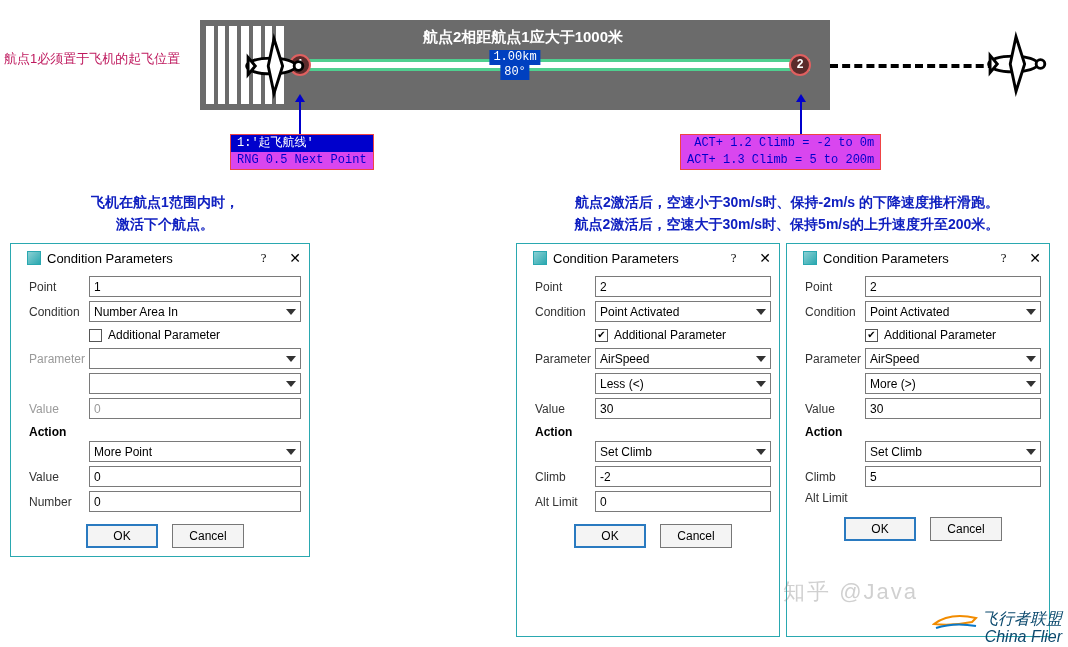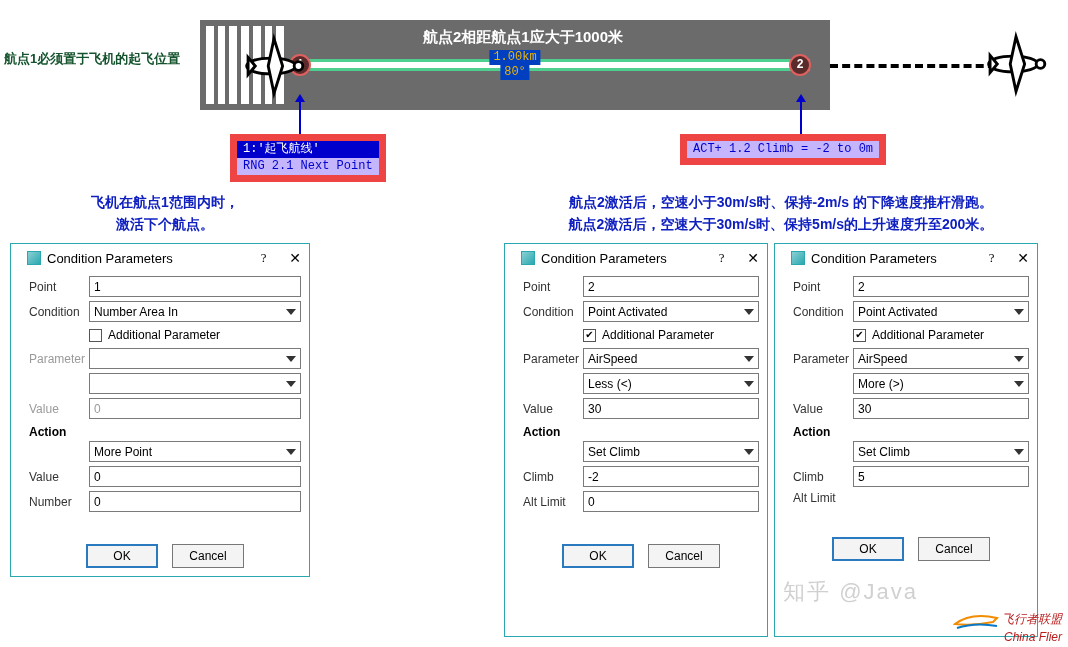--- a/index.html
+++ b/index.html
@@ -58,21 +58,21 @@
   }
   .runway-metric {
     position:absolute;
     left:50%; top:50%;
     transform:translate(-50%,-50%);
     text-align:center;
     font-family:"Consolas","Courier New",monospace;
     font-size:12px;
     line-height:15px;
   }
-  .runway-metric span { background:#0040c0; color:#eab308; padding:0 4px; display:inline-block; }
+  .runway-metric span { background:#0040c0; color:#ffffff; padding:0 4px; display:inline-block; }
   .wp-marker {
     position:absolute;
     width:22px; height:22px; border-radius:50%;
     background:#5a2b2b; border:2px solid #e06060;
     top:50%; transform:translate(-50%,-50%);
     display:flex;align-items:center;justify-content:center;
     color:#fff; font-weight:bold; font-family:"Courier New",monospace;
   }
   .wp1 { left: 100px; }
   .wp2 { left: 600px; }
@@ -83,55 +83,55 @@
   }
   .plane-icon {
     position:absolute;
     width:72px; height:72px;
   }
   .plane-left { left:238px; top:30px; }
   .plane-right { left:980px; top:28px; }
   .side-label {
     position:absolute;
     left:4px; top:50px;
-    color:#14532d;
-    font-weight:bold;
+    color:#be185d;
+    font-weight:normal;
     font-size:13px;
   }
   .callout-arrow {
     position:absolute;
     width:2px; background:#0000cc;
   }
   .callout-arrow::before{
     content:"";
     position:absolute;
     top:-6px; left:-4px;
     border-left:5px solid transparent;
     border-right:5px solid transparent;
     border-bottom:8px solid #0000cc;
   }
   .arrow1 { left:299px; top:100px; height:35px; }
   .arrow2 { left:800px; top:100px; height:35px; }
   .code-box {
     position:absolute;
     font-family:"Consolas","Courier New",monospace;
     font-size:12px;
-    border:7px solid #ef4444;
-    background:#c4b5fd;
+    border:1px solid #ef4444;
+    background:#d946ef;
     line-height:15px;
   }
   .code-box .hdr { background:#0000cc; color:#fff; padding:1px 6px; }
   .code-box .ln { color:#0000cc; padding:1px 6px;text-align:right; }
   .cb1 { left:230px; top:134px; }
   .cb2 { left:680px; top:134px; }
   .panels-row {
     position:absolute;
     top:185px; left:0; right:0; bottom:0;
     display:flex;
-    gap:4px;
+    gap:16px;
     padding:0 10px 10px 10px;
   }
   .panel-wrap { display:flex; flex-direction:column; }
   .panel-wrap.left { width:310px; margin-right:180px;}
   .panel-wrap.right { flex:1; display:flex; flex-direction:column; }
   .panel-caption {
     color:#1020c0;
     font-weight:bold;
     font-size:14px;
     text-align:center;
@@ -190,26 +190,25 @@
   .combo.disabled, .input.disabled { color:#9a9a9a; background:#fff; }
   .chk-row { display:flex; align-items:center; gap:6px; padding:4px 6px 4px 66px;}
   .chk { width:13px;height:13px;border:1px solid #555;display:inline-flex;align-items:center;justify-content:center;font-size:10px;line-height:10px;}
   .section-h { font-weight:bold; padding:4px 6px 0 6px; }
   .btn-row { display:flex; gap:14px; justify-content:center; padding:10px 0 2px 0;}
   .btn {
     min-width:72px; height:24px;
     border:1px solid #777; background:#f4f4f4;
     display:flex;align-items:center;justify-content:center;
     font-size:12px;
-    margin-top:20px;
   }
   .btn.primary { border:2px solid #2a7ac0; }
   .watermark {
     position:absolute; right:6px; bottom:3px;
-    font-size:12px; color:#b91c1c; text-align:right;
+    font-size:16px; color:#0c4a6e; text-align:right;
     line-height:14px; font-style:italic;
     pointer-events:none;
   }
   .watermark svg { vertical-align:middle; }
   .zhihu-mark {
     position:absolute;
     right:150px; bottom:40px;
     color:rgba(120,120,120,0.35);
     font-size:22px;
     font-weight:500;
@@ -258,26 +257,27 @@
       <ellipse cx="46" cy="50" rx="34" ry="11"></ellipse>
       <path d="M50 12 L62 50 L50 88 L42 50 Z"></path>
       <path d="M14 38 L14 62 L24 50 Z"></path>
       <circle cx="84" cy="50" r="6"></circle>
     </g>
   </svg>
 
   <div class="callout-arrow arrow1"></div>
   <div class="code-box cb1">
     <div class="hdr">1:'起飞航线'</div>
-    <div class="ln">RNG 2.1 Next Point</div>
+    <div class="ln">RNG 0.5 Next Point</div>
   </div>
 
   <div class="callout-arrow arrow2"></div>
   <div class="code-box cb2">
     <div class="ln">ACT+ 1.2 Climb = -2 to 0m</div>
+    <div class="ln">ACT+ 1.3 Climb = 5 to 200m</div>
   </div>
 </div>
 
 <div class="panels-row">
 
   <div class="panel-wrap left">
     <div class="panel-caption">
       <span>飞机在航点1范围内时，</span><br><span>激活下个航点。</span>
     </div>
     <div class="dlg">

